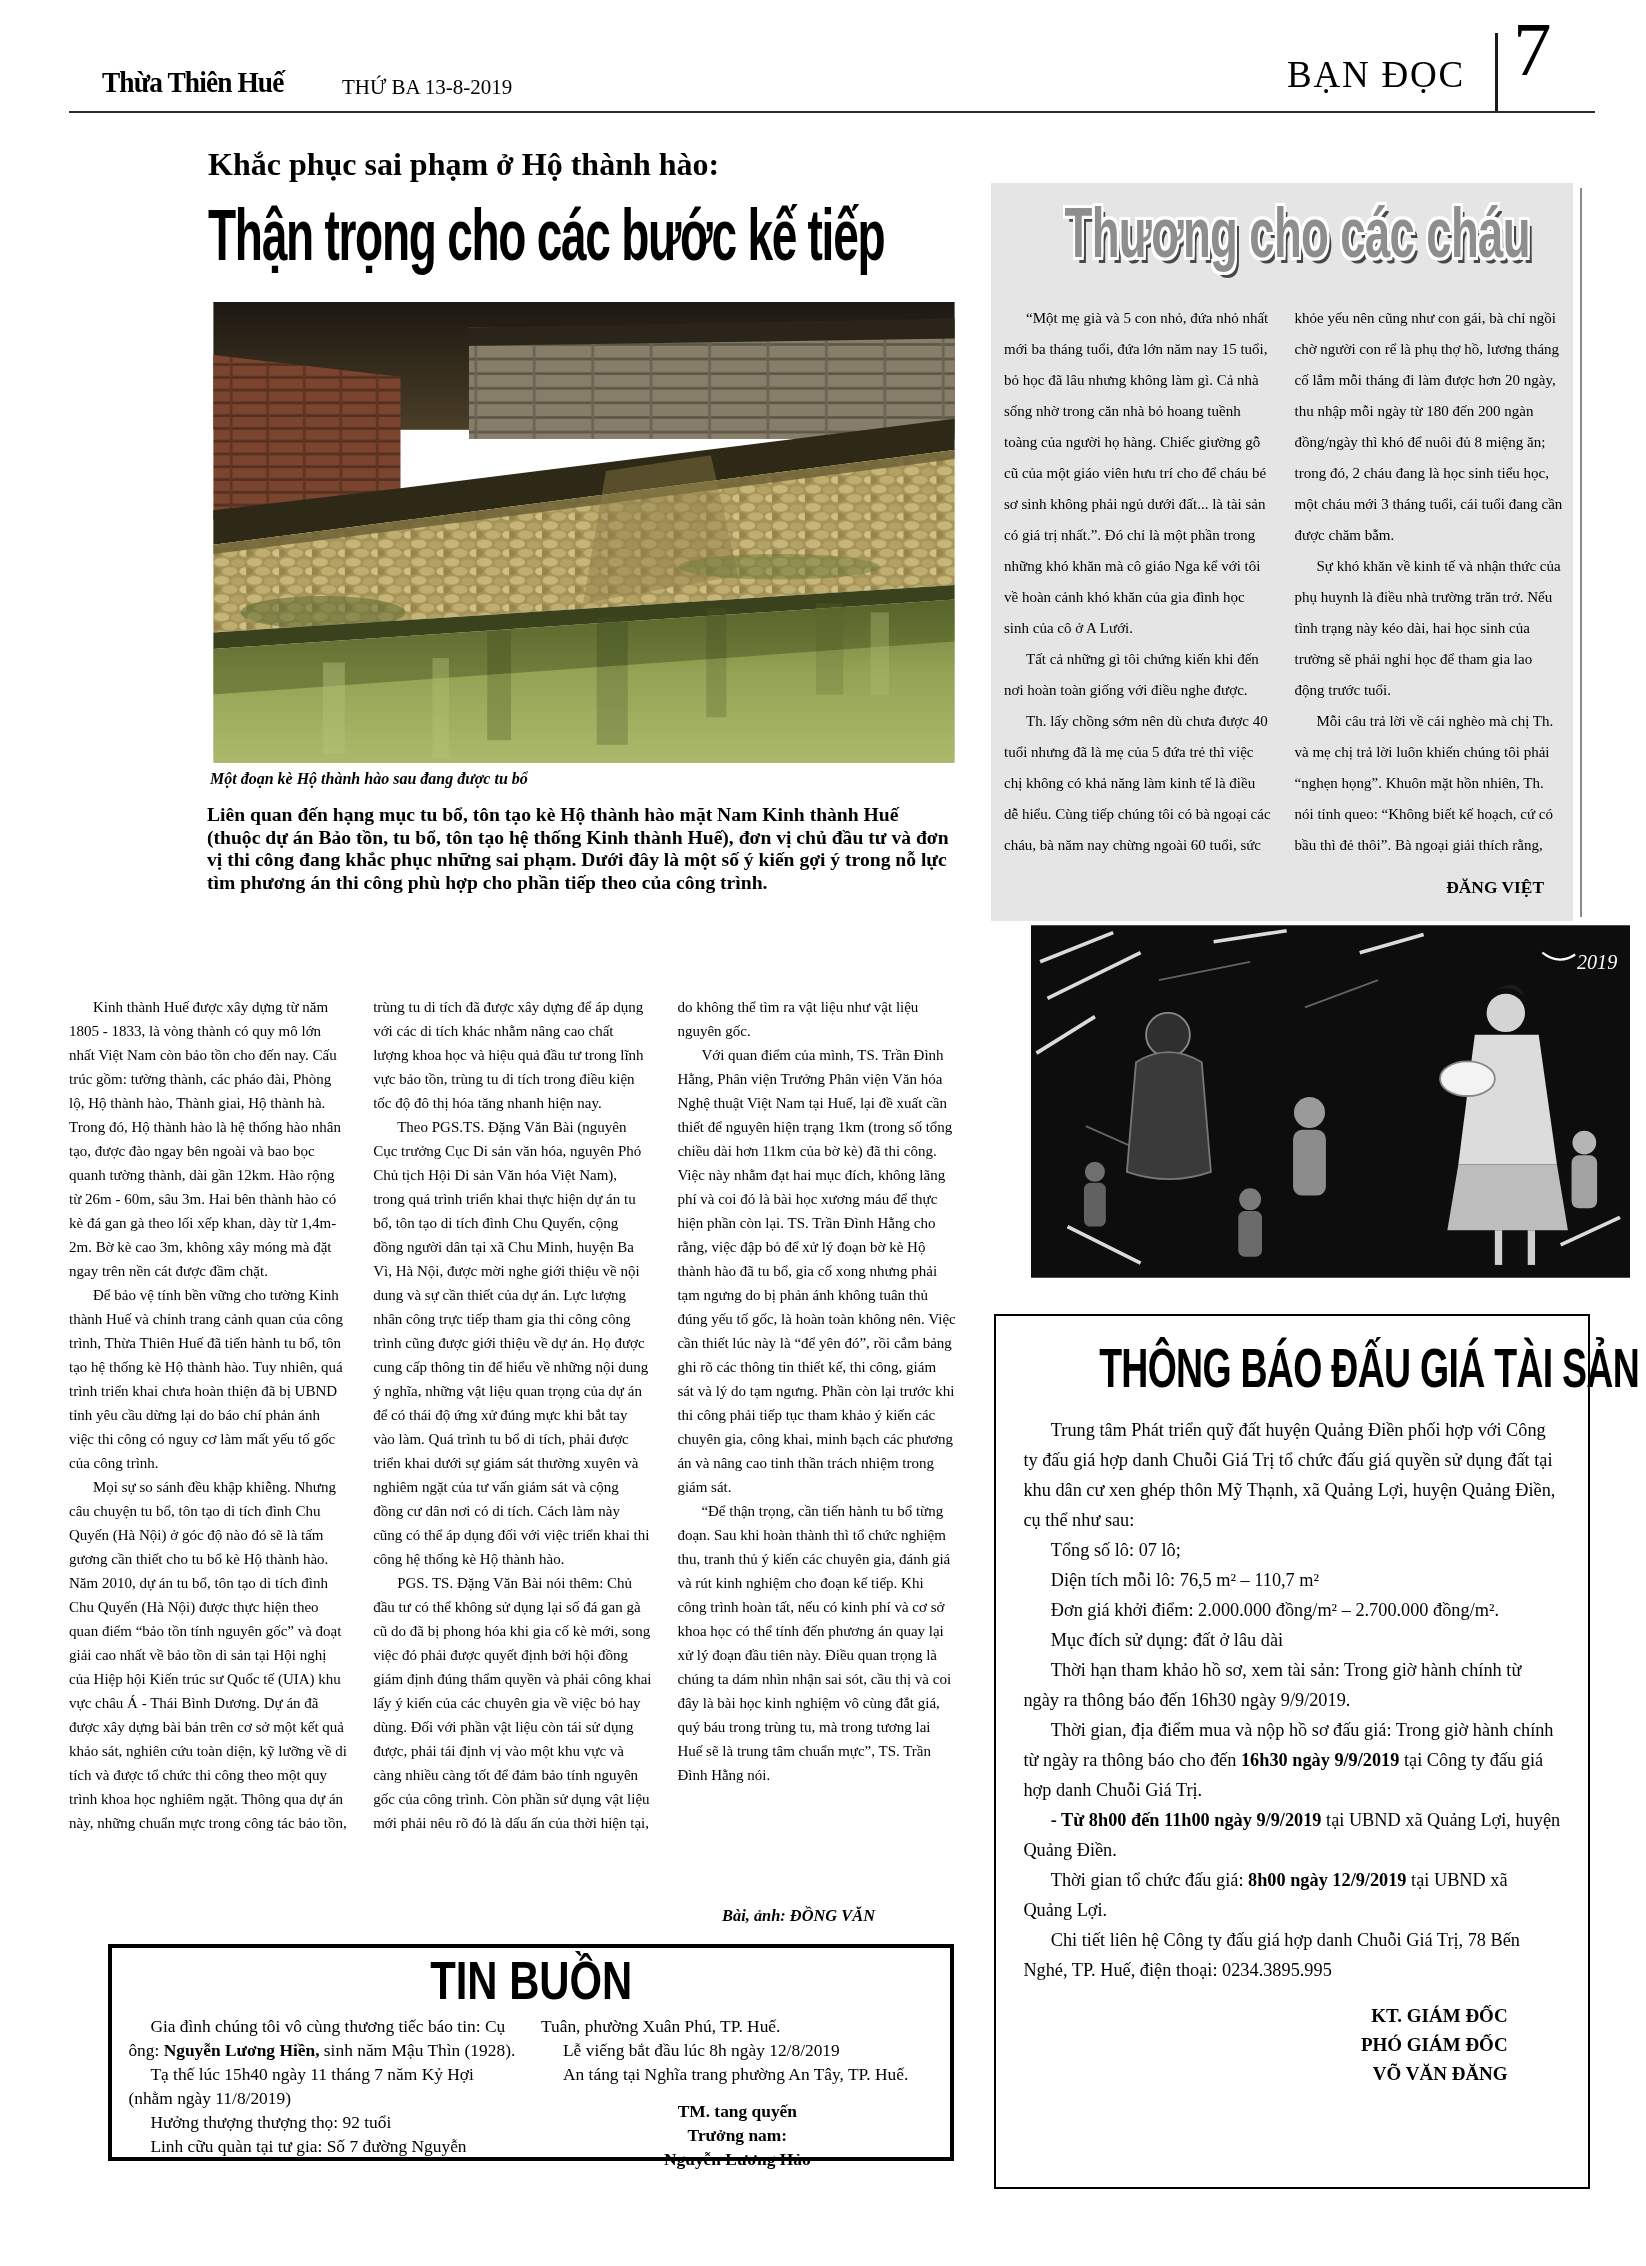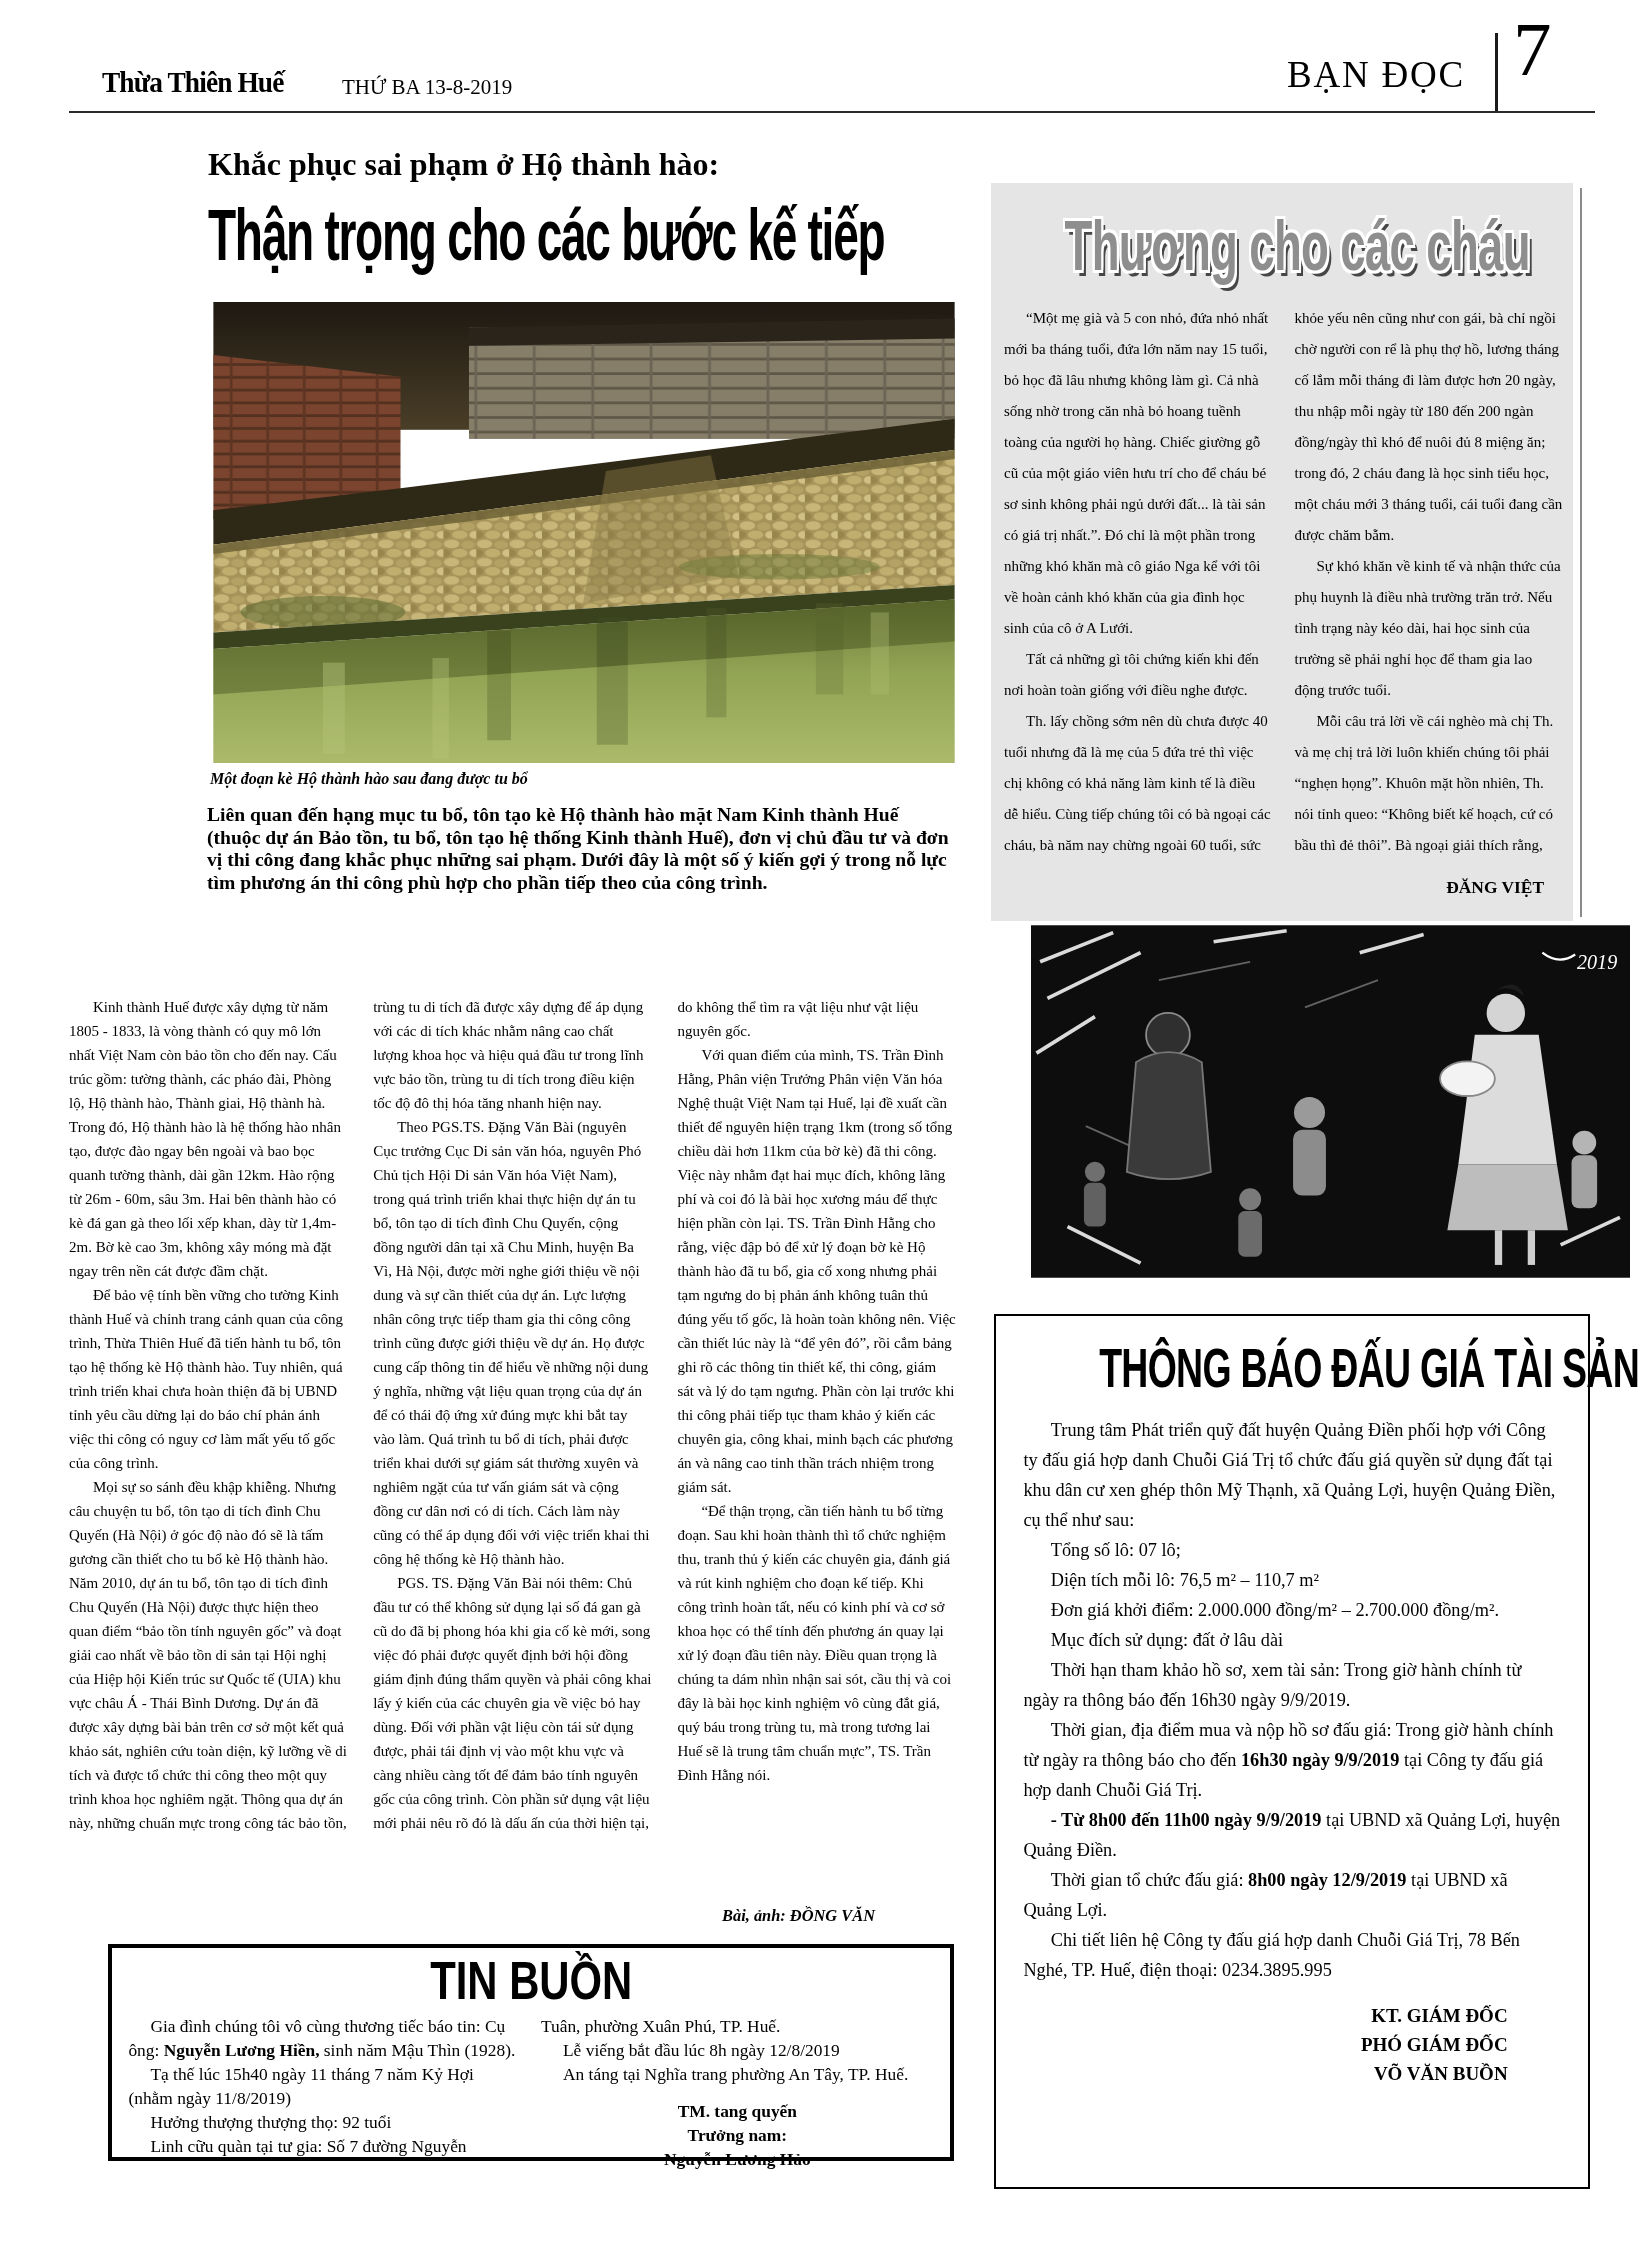--- a/index.html
+++ b/index.html
@@ -27,21 +27,21 @@
   .lead { left:207px; top:804px; width:749px; font-weight:bold; font-size:19.6px; line-height:22.5px; }
   .body-cols { left:69px; top:959px; width:887px; height:983px; column-count:3; column-gap:25.6px;
                font-size:15px; line-height:24px; overflow:hidden;margin-top:36px; }
   .body-cols p { text-indent:24px; }
   .main-byline { left:722px; top:1906px; width:234px; font-weight:bold;
                  font-style:italic; font-size:16.4px; }
 
   
   .gray-panel { left:991px; top:183px; width:582px; height:738px; background:#e5e5e5; }
   .side-rule { left:1580px; top:188px; width:1.8px; height:729px; background:#8a8a8a; }
-  .reader-headline { left:991px; top:205px; width:582px; text-align:center; white-space:nowrap; }
+  .reader-headline { left:991px; top:192px; width:582px; text-align:center; white-space:nowrap; }
   .reader-headline .cond { display:inline-block; font-family:"Liberation Sans",sans-serif; font-weight:bold;
       font-size:60px; letter-spacing:-0.9px; transform:scale(0.76,1.18); transform-origin:50% top;
       color:#8e8e8e;
       text-shadow:-2.7px -2.7px 0 #fff,2.7px -2.7px 0 #fff,-2.7px 2.7px 0 #fff,2.7px 2.7px 0 #fff,
                   0 -2.7px 0 #fff,0 2.7px 0 #fff,-2.7px 0 0 #fff,2.7px 0 0 #fff,5.5px 5.5px 0 #474747; }
   .reader-cols { left:1004px; top:303px; width:559px; height:567px; column-count:2; column-gap:22px;
                  font-size:15px; line-height:31px; overflow:hidden; }
   .reader-cols p { text-indent:22px; }
   .reader-byline { left:1325px; top:877px; width:219px; text-align:right; font-weight:bold; font-size:17.4px; }
 
@@ -224,21 +224,21 @@
     <p><span>Đơn giá khởi điểm: 2.000.000 đồng/m² – 2.700.000 đồng/m².</span></p>
     <p><span>Mục đích sử dụng: đất ở lâu dài</span></p>
     <p><span>Thời hạn tham khảo hồ sơ, xem tài sản: Trong giờ hành chính từ ngày ra thông báo đến 16h30 ngày 9/9/2019.</span></p>
     <p><span>Thời gian, địa điểm mua và nộp hồ sơ đấu giá: Trong giờ hành chính từ ngày ra thông báo cho đến </span><b>16h30 ngày 9/9/2019</b><span> tại Công ty đấu giá hợp danh Chuỗi Giá Trị.</span></p>
     <p><b>- Từ </b><b>8h00 đến 11h00 ngày 9/9/2019</b><span> tại UBND xã Quảng Lợi, huyện Quảng Điền.</span></p>
     <p><span>Thời gian tổ chức đấu giá: </span><b>8h00 ngày 12/9/2019</b><span> tại UBND xã Quảng Lợi.</span></p>
     <p><span>Chi tiết liên hệ Công ty đấu giá hợp danh Chuỗi Giá Trị, 78 Bến Nghé, TP. Huế, điện thoại: 0234.3895.995</span></p>
     <div class="auction-sign">
       <div>KT. GIÁM ĐỐC</div>
       <div>PHÓ GIÁM ĐỐC</div>
-      <div>VÕ VĂN BUỒN</div>
+      <div>VÕ VĂN ĐĂNG</div>
     </div>
   </div>
 
   <div class="abs obit-box">
     <div class="obit-title">
       <span class="cond">TIN BUỒN</span>
     </div>
     <div class="obit-cols">
       <div class="obit-col">
         <p><span>Gia đình chúng tôi vô cùng thương tiếc báo tin: Cụ ông: </span><b>Nguyễn Lương Hiền,</b><span> sinh năm Mậu Thìn (1928).</span></p>

